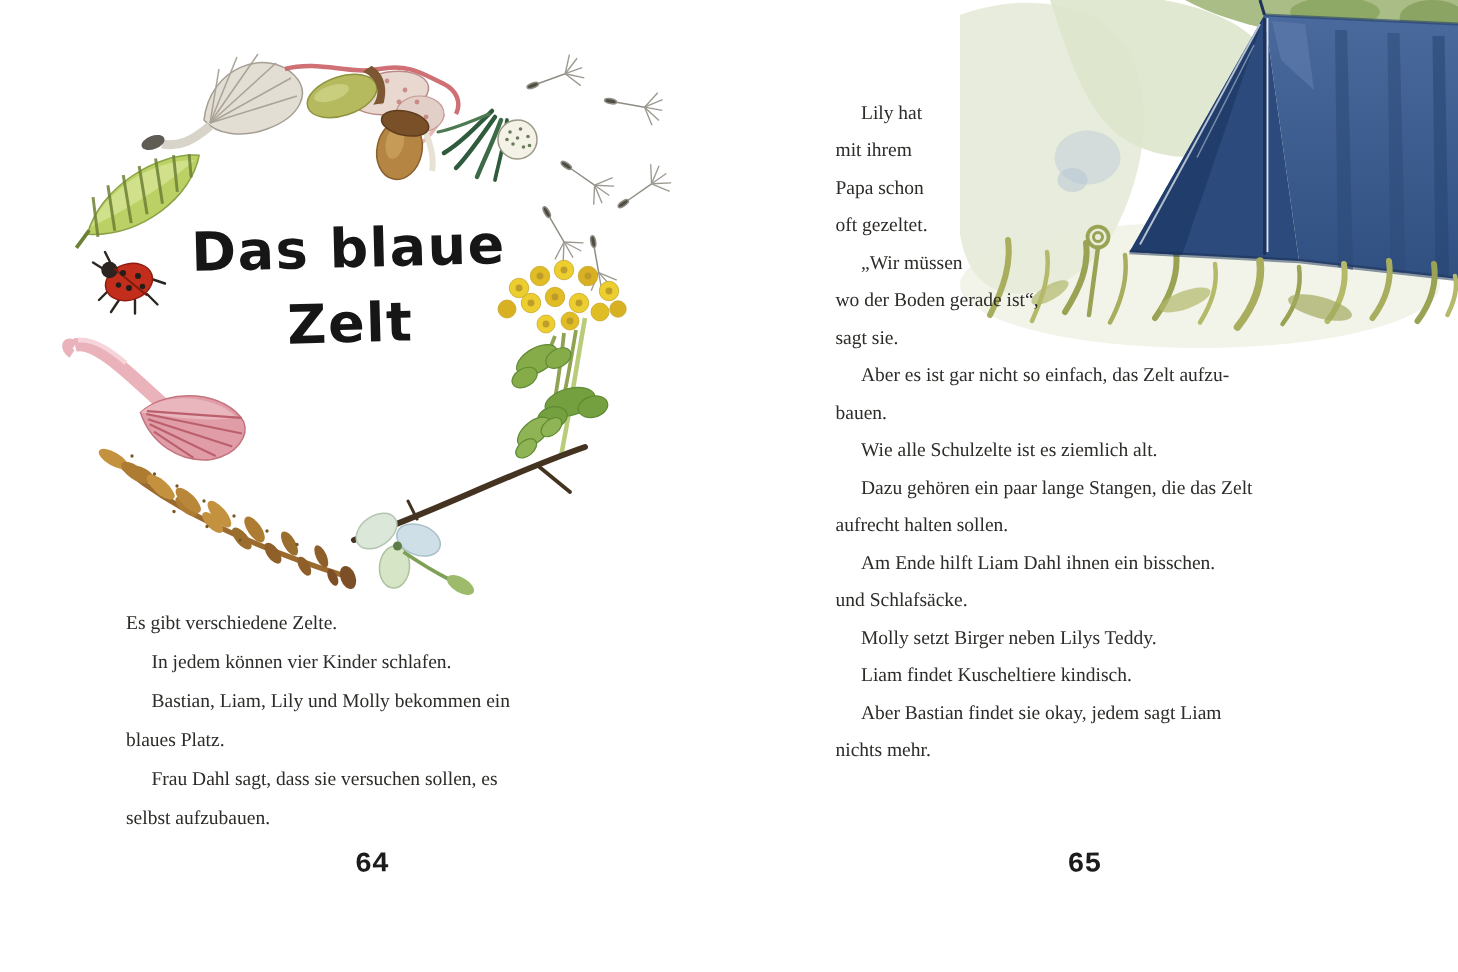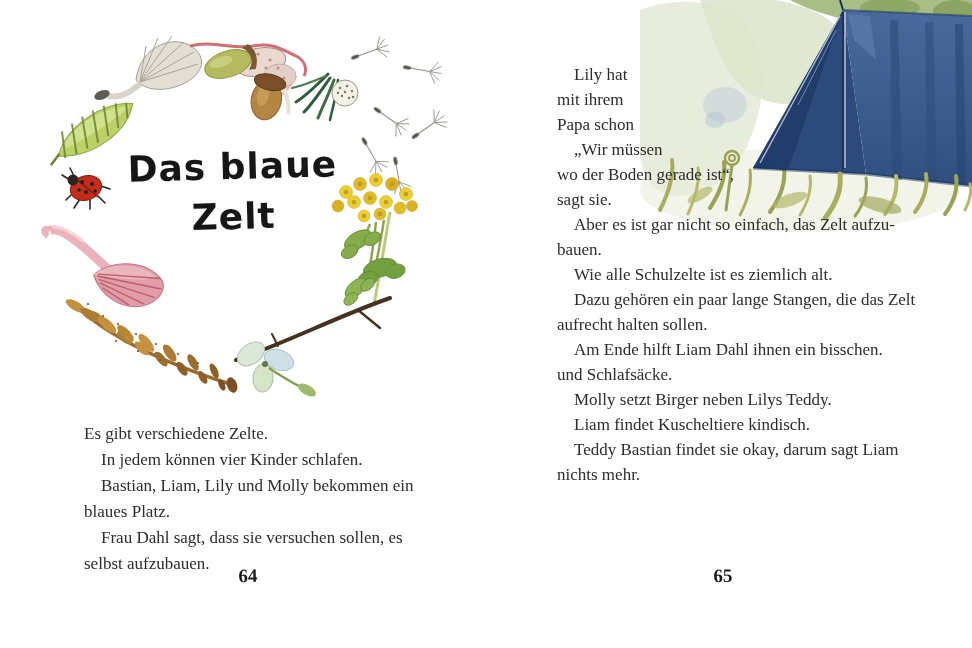--- a/index.html
+++ b/index.html
@@ -7,28 +7,28 @@
           font-family:"Liberation Serif", serif;color:#2e2c29;}
   .page{position:absolute;top:0;width:486px;height:648px;}
   .page-left{left:0;}
   .page-right{left:486px;}
   .illustration{position:absolute;}
   .wreath-svg{left:28px;top:16px;}
   .tent-svg{left:154px;top:0;}
   .chapter-title{position:absolute;left:43px;top:142px;width:380px;text-align:center;
                  font-family:"DejaVu Sans", sans-serif;font-weight:700;color:#161616;
                  font-size:36px;line-height:50px;letter-spacing:1px;transform:rotate(-1.5deg);}
-  .textblock{position:absolute;font-size:17px;}
+  .textblock{position:absolute;font-size:13px;}
   .textblock .line{height:26px;line-height:26px;white-space:pre;}
-  .left-text{left:84px;top:402px;width:380px;margin-top:19px;}
+  .left-text{left:84px;top:402px;width:380px;}
   .right-text{left:71px;top:62px;width:400px;}
   .right-text .line{height:25px;line-height:25px;}
   .line.indent{padding-left:17px;}
   .pagenum{position:absolute;top:565px;width:44px;text-align:center;
-           font-family:Liberation Serif, serif;font-weight:700;font-size:19px;color:#1c1c1c;
+           font-family:Liberation Mono, monospace;font-weight:700;font-size:19px;color:#1c1c1c;
            transform:rotate(-1deg);}
   .pagenum-left{left:226px;}
   .pagenum-right{left:215px;}
 </style>
 </head>
 <body>
 
 <div class="canvas">
 
   <div class="page page-left">
@@ -422,31 +422,32 @@
         <path d="M325,210 C330,200 332,192 330,184" stroke="#b5ba6a" stroke-width="3"></path>
         <ellipse cx="150" cy="200" rx="18" ry="6" fill="#b2b86b" opacity="0.7" stroke="none" transform="rotate(-20 150 200)"></ellipse>
         <ellipse cx="240" cy="205" rx="22" ry="7" fill="#a3aa5c" opacity="0.7" stroke="none" transform="rotate(15 240 205)"></ellipse>
       </g>
     </svg>
 
     <div class="textblock right-text">
       <div class="line indent">Lily hat</div>
       <div class="line">mit ihrem</div>
       <div class="line">Papa schon</div>
+      <div class="line">oft gezeltet.</div>
       <div class="line indent">„Wir müssen</div>
       <div class="line">wo der Boden gerade ist“,</div>
       <div class="line">sagt sie.</div>
       <div class="line indent">Aber es ist gar nicht so einfach, das Zelt aufzu-</div>
       <div class="line">bauen.</div>
       <div class="line indent">Wie alle Schulzelte ist es ziemlich alt.</div>
       <div class="line indent">Dazu gehören ein paar lange Stangen, die das Zelt</div>
       <div class="line">aufrecht halten sollen.</div>
       <div class="line indent">Am Ende hilft Liam Dahl ihnen ein bisschen.</div>
       <div class="line">und Schlafsäcke.</div>
       <div class="line indent">Molly setzt Birger neben Lilys Teddy.</div>
       <div class="line indent">Liam findet Kuscheltiere kindisch.</div>
-      <div class="line indent">Teddy Bastian findet sie okay, darum sagt Liam</div>
+      <div class="line indent">Aber Bastian findet sie okay, jedem sagt Liam</div>
       <div class="line">nichts mehr.</div>
     </div>
 
     <div class="pagenum pagenum-right">65</div>
   </div>
 </div>
 
 </body></html>

